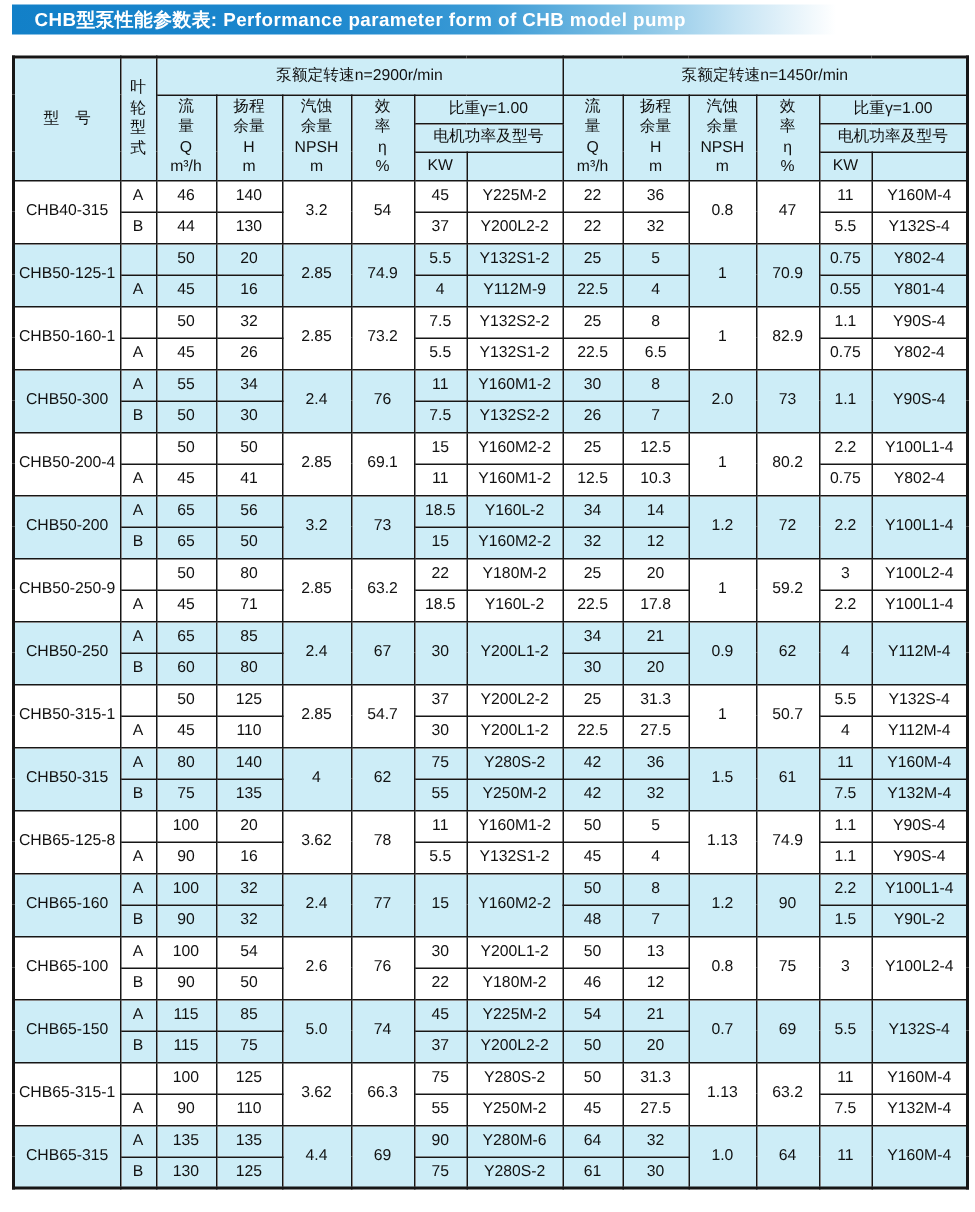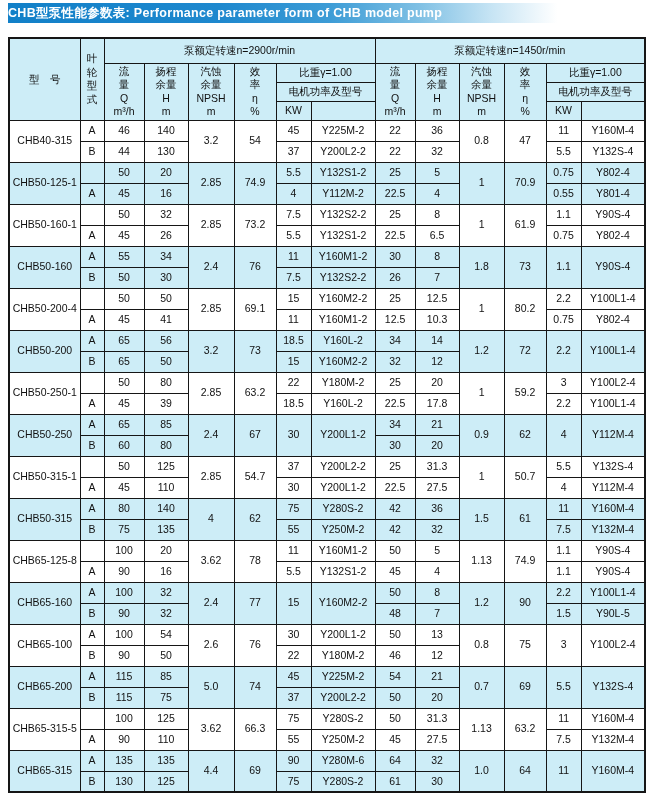--- a/index.html
+++ b/index.html
@@ -7,20 +7,21 @@
     width: 650px; height: 808px;
     background: #ffffff;
     font-family: "Liberation Sans", "DejaVu Sans", sans-serif;
     color: #111;
   }
   .titlebar {
     position: absolute;
     left: 8px; top: 3px;
     width: 555px; height: 20px;
     line-height: 20px;
+    padding-left: 15px;
     box-sizing: border-box;
     background: linear-gradient(90deg, #1280c8 0%, #1e88ce 38%, #3d9cd6 58%, #7fc0e4 74%, #c6e4f4 87%, rgba(255,255,255,0) 99%);
     color: #ffffff;
     font-size: 12.5px;
     font-weight: bold;
     letter-spacing: 0.3px;
     white-space: nowrap;
   }
   table.perf {
     position: absolute;
@@ -175,65 +176,65 @@
         <td rowspan="2">1</td>
         <td rowspan="2">70.9</td>
         <td>0.75</td>
         <td>Y802-4</td>
       </tr>
       <tr class="tint">
         <td>A</td>
         <td>45</td>
         <td>16</td>
         <td>4</td>
-        <td>Y112M-2</td>
+        <td>Y112M-9</td>
         <td>22.5</td>
         <td>4</td>
         <td>0.55</td>
         <td>Y801-4</td>
       </tr>
       <tr>
         <td rowspan="2">CHB50-160-1</td>
         <td></td>
         <td>50</td>
         <td>32</td>
         <td rowspan="2">2.85</td>
         <td rowspan="2">73.2</td>
         <td>7.5</td>
         <td>Y132S2-2</td>
         <td>25</td>
         <td>8</td>
         <td rowspan="2">1</td>
-        <td rowspan="2">61.9</td>
+        <td rowspan="2">82.9</td>
         <td>1.1</td>
         <td>Y90S-4</td>
       </tr>
       <tr>
         <td>A</td>
         <td>45</td>
         <td>26</td>
         <td>5.5</td>
         <td>Y132S1-2</td>
         <td>22.5</td>
         <td>6.5</td>
         <td>0.75</td>
         <td>Y802-4</td>
       </tr>
       <tr class="tint">
-        <td rowspan="2">CHB50-160</td>
+        <td rowspan="2">CHB50-300</td>
         <td>A</td>
         <td>55</td>
         <td>34</td>
         <td rowspan="2">2.4</td>
         <td rowspan="2">76</td>
         <td>11</td>
         <td>Y160M1-2</td>
         <td>30</td>
         <td>8</td>
-        <td rowspan="2">1.8</td>
+        <td rowspan="2">2.0</td>
         <td rowspan="2">73</td>
         <td rowspan="2">1.1</td>
         <td rowspan="2">Y90S-4</td>
       </tr>
       <tr class="tint">
         <td>B</td>
         <td>50</td>
         <td>30</td>
         <td>7.5</td>
         <td>Y132S2-2</td>
@@ -286,39 +287,39 @@
       <tr class="tint">
         <td>B</td>
         <td>65</td>
         <td>50</td>
         <td>15</td>
         <td>Y160M2-2</td>
         <td>32</td>
         <td>12</td>
       </tr>
       <tr>
-        <td rowspan="2">CHB50-250-1</td>
+        <td rowspan="2">CHB50-250-9</td>
         <td></td>
         <td>50</td>
         <td>80</td>
         <td rowspan="2">2.85</td>
         <td rowspan="2">63.2</td>
         <td>22</td>
         <td>Y180M-2</td>
         <td>25</td>
         <td>20</td>
         <td rowspan="2">1</td>
         <td rowspan="2">59.2</td>
         <td>3</td>
         <td>Y100L2-4</td>
       </tr>
       <tr>
         <td>A</td>
         <td>45</td>
-        <td>39</td>
+        <td>71</td>
         <td>18.5</td>
         <td>Y160L-2</td>
         <td>22.5</td>
         <td>17.8</td>
         <td>2.2</td>
         <td>Y100L1-4</td>
       </tr>
       <tr class="tint">
         <td rowspan="2">CHB50-250</td>
         <td>A</td>
@@ -439,21 +440,21 @@
         <td>2.2</td>
         <td>Y100L1-4</td>
       </tr>
       <tr class="tint">
         <td>B</td>
         <td>90</td>
         <td>32</td>
         <td>48</td>
         <td>7</td>
         <td>1.5</td>
-        <td>Y90L-5</td>
+        <td>Y90L-2</td>
       </tr>
       <tr>
         <td rowspan="2">CHB65-100</td>
         <td>A</td>
         <td>100</td>
         <td>54</td>
         <td rowspan="2">2.6</td>
         <td rowspan="2">76</td>
         <td>30</td>
         <td>Y200L1-2</td>
@@ -467,21 +468,21 @@
       <tr>
         <td>B</td>
         <td>90</td>
         <td>50</td>
         <td>22</td>
         <td>Y180M-2</td>
         <td>46</td>
         <td>12</td>
       </tr>
       <tr class="tint">
-        <td rowspan="2">CHB65-200</td>
+        <td rowspan="2">CHB65-150</td>
         <td>A</td>
         <td>115</td>
         <td>85</td>
         <td rowspan="2">5.0</td>
         <td rowspan="2">74</td>
         <td>45</td>
         <td>Y225M-2</td>
         <td>54</td>
         <td>21</td>
         <td rowspan="2">0.7</td>
@@ -492,21 +493,21 @@
       <tr class="tint">
         <td>B</td>
         <td>115</td>
         <td>75</td>
         <td>37</td>
         <td>Y200L2-2</td>
         <td>50</td>
         <td>20</td>
       </tr>
       <tr>
-        <td rowspan="2">CHB65-315-5</td>
+        <td rowspan="2">CHB65-315-1</td>
         <td></td>
         <td>100</td>
         <td>125</td>
         <td rowspan="2">3.62</td>
         <td rowspan="2">66.3</td>
         <td>75</td>
         <td>Y280S-2</td>
         <td>50</td>
         <td>31.3</td>
         <td rowspan="2">1.13</td>

